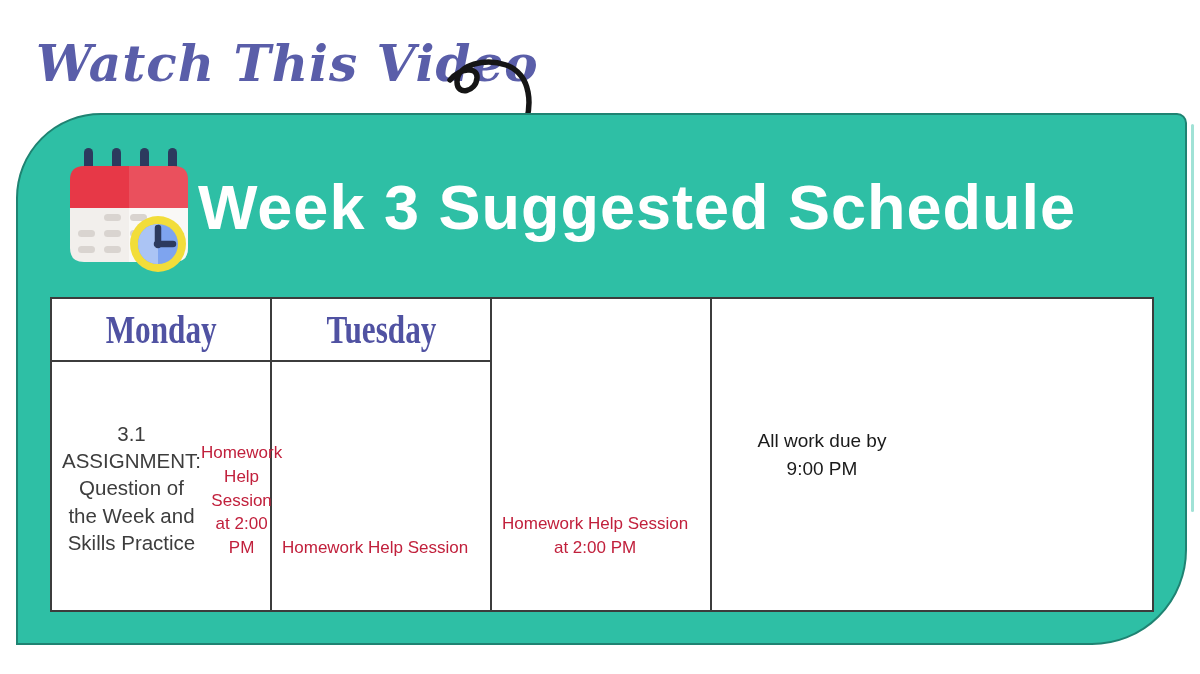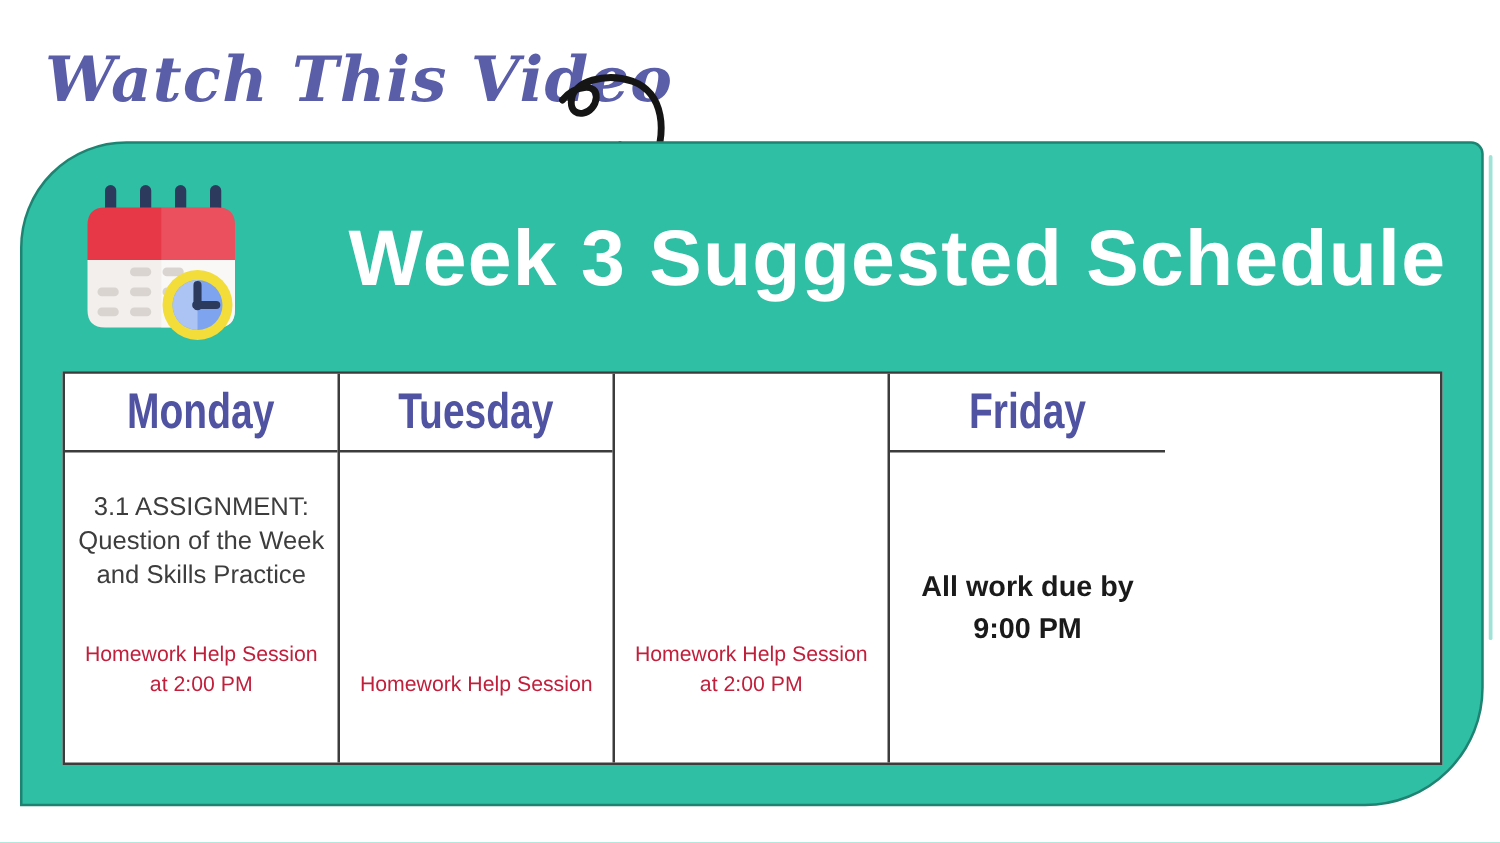--- a/index.html
+++ b/index.html
@@ -61,21 +61,21 @@
     left: 44px;
     top: 33px;
     width: 134px;
     height: 126px;
   }
   .card-title {
     position: absolute;
     left: 180px;
     right: 28px;
     top: 56px;
-    text-align: right;
+    text-align: left;
     font-size: 63px;
     font-weight: bold;
     letter-spacing: 1px;
     color: var(--title-text, #ffffff);
     white-space: nowrap;
   }
   
   .schedule-table {
     position: absolute;
     left: 32px;
@@ -94,32 +94,32 @@
     min-width: 0;
   }
   .col:last-child { border-right: none; }
   .day-header {
     height: 63px;
     flex: 0 0 63px;
     border-bottom: 2px solid var(--table-line, #3c3c3c);
     display: flex;
     align-items: center;
     justify-content: center;
+    font-family: Liberation Serif, serif;
   }
   .day-label {
     font-size: 40px;
     font-weight: bold;
     color: var(--day-header, #5052a2);
     transform: scaleX(0.78);
     white-space: nowrap;
   }
   .cell {
     flex: 1 1 auto;
     display: flex;
-    flex-direction: column;
     align-items: center;
     text-align: center;
     padding: 30px 10px 26px;
     min-height: 0;
   }
   .cell.center { justify-content: center; padding: 10px; }
   .assignment {
     font-size: 20.5px;
     line-height: 1.32;
     color: var(--body-text, #3d3d3d);
@@ -128,22 +128,22 @@
   .help {
     margin-top: auto;
     margin-bottom: 24px;
     font-size: 17px;
     font-weight: normal;
     line-height: 1.4;
     color: var(--alert-red, #c1203c);
   }
   .help span { display: block; }
   .due {
-    font-size: 23px;
-    font-weight: bold;
+    font-size: 19px;
+    font-weight: normal;
     line-height: 1.45;
     color: var(--due-text, #1a1a1a);
   }
   .due span { display: block; }
 </style>
 </head>
 <body>
 
 <div class="stage">
 
@@ -217,23 +217,20 @@
       <div class="col">
         <div class="cell">
           <p class="help">
             <span>Homework Help Session</span>
             <span>at 2:00 PM</span>
           </p>
         </div>
       </div>
 
       <div class="col">
-        <div class="day-header">
-          <span class="day-label">Friday</span>
-        </div>
         <div class="cell center">
           <p class="due">
             <span>All work due by</span>
             <span>9:00 PM</span>
           </p>
         </div>
       </div>
 
     </div>
   </div>

